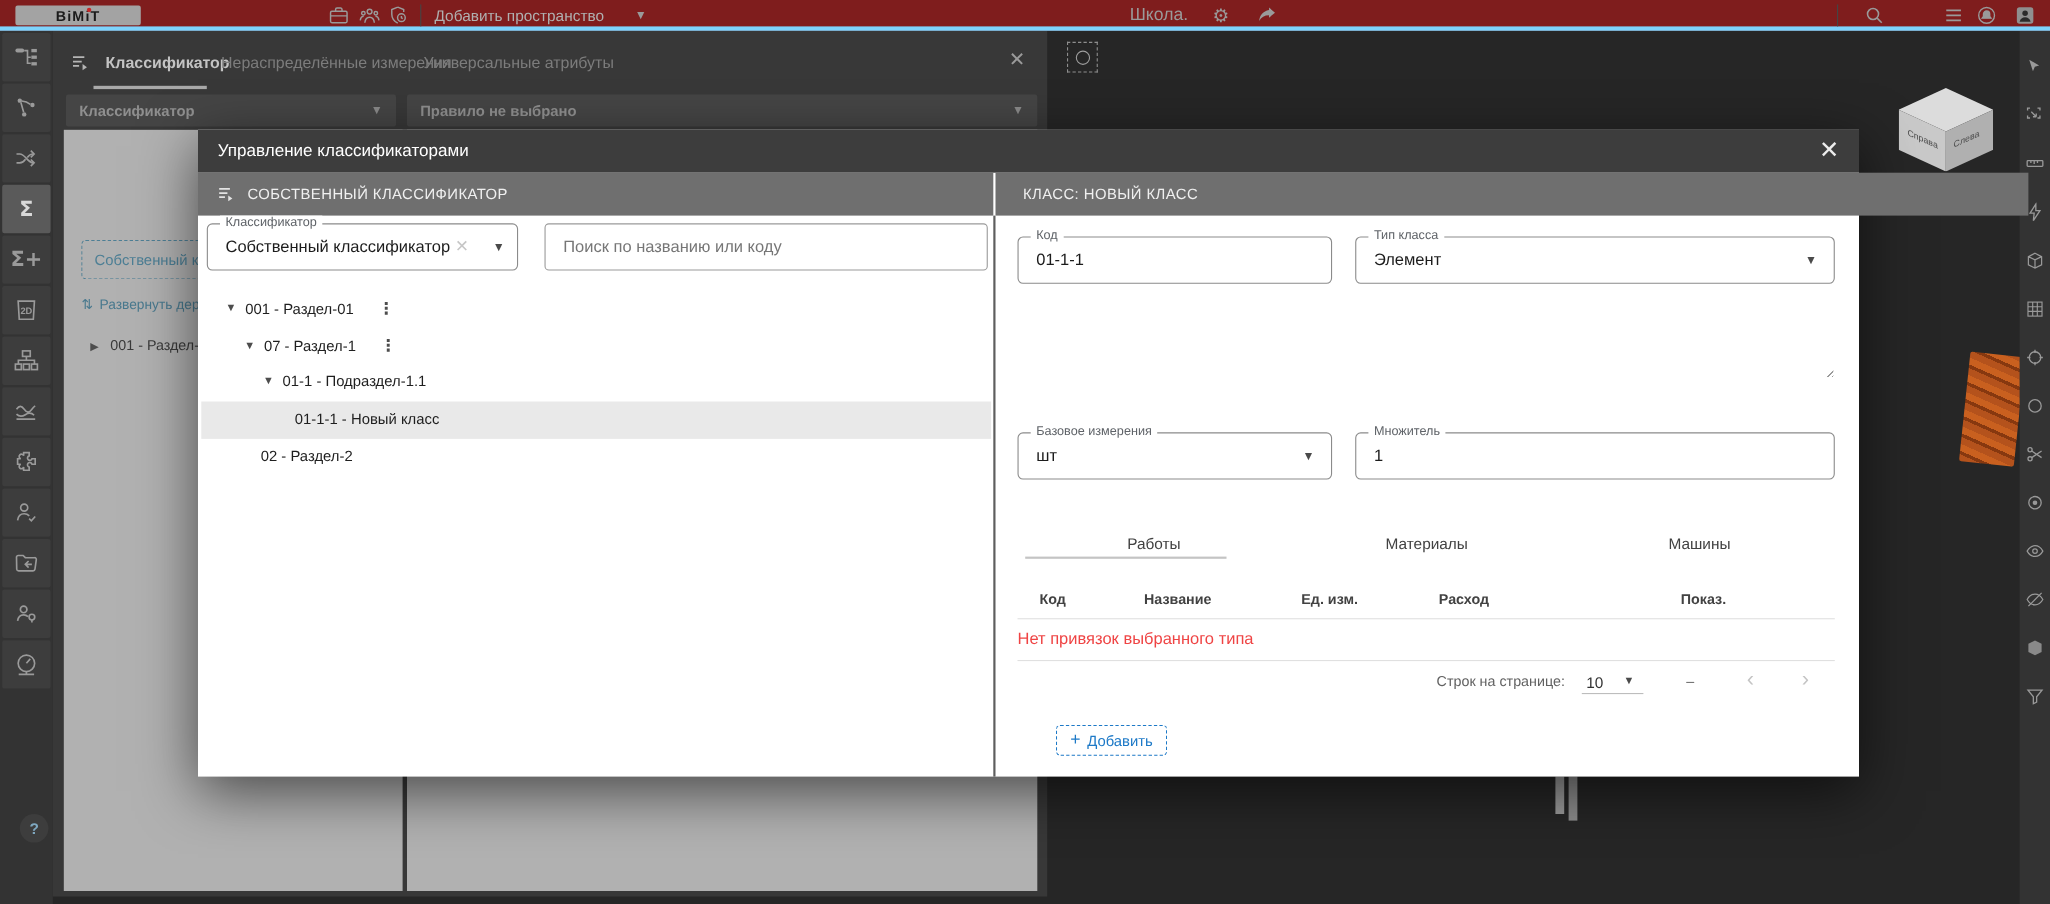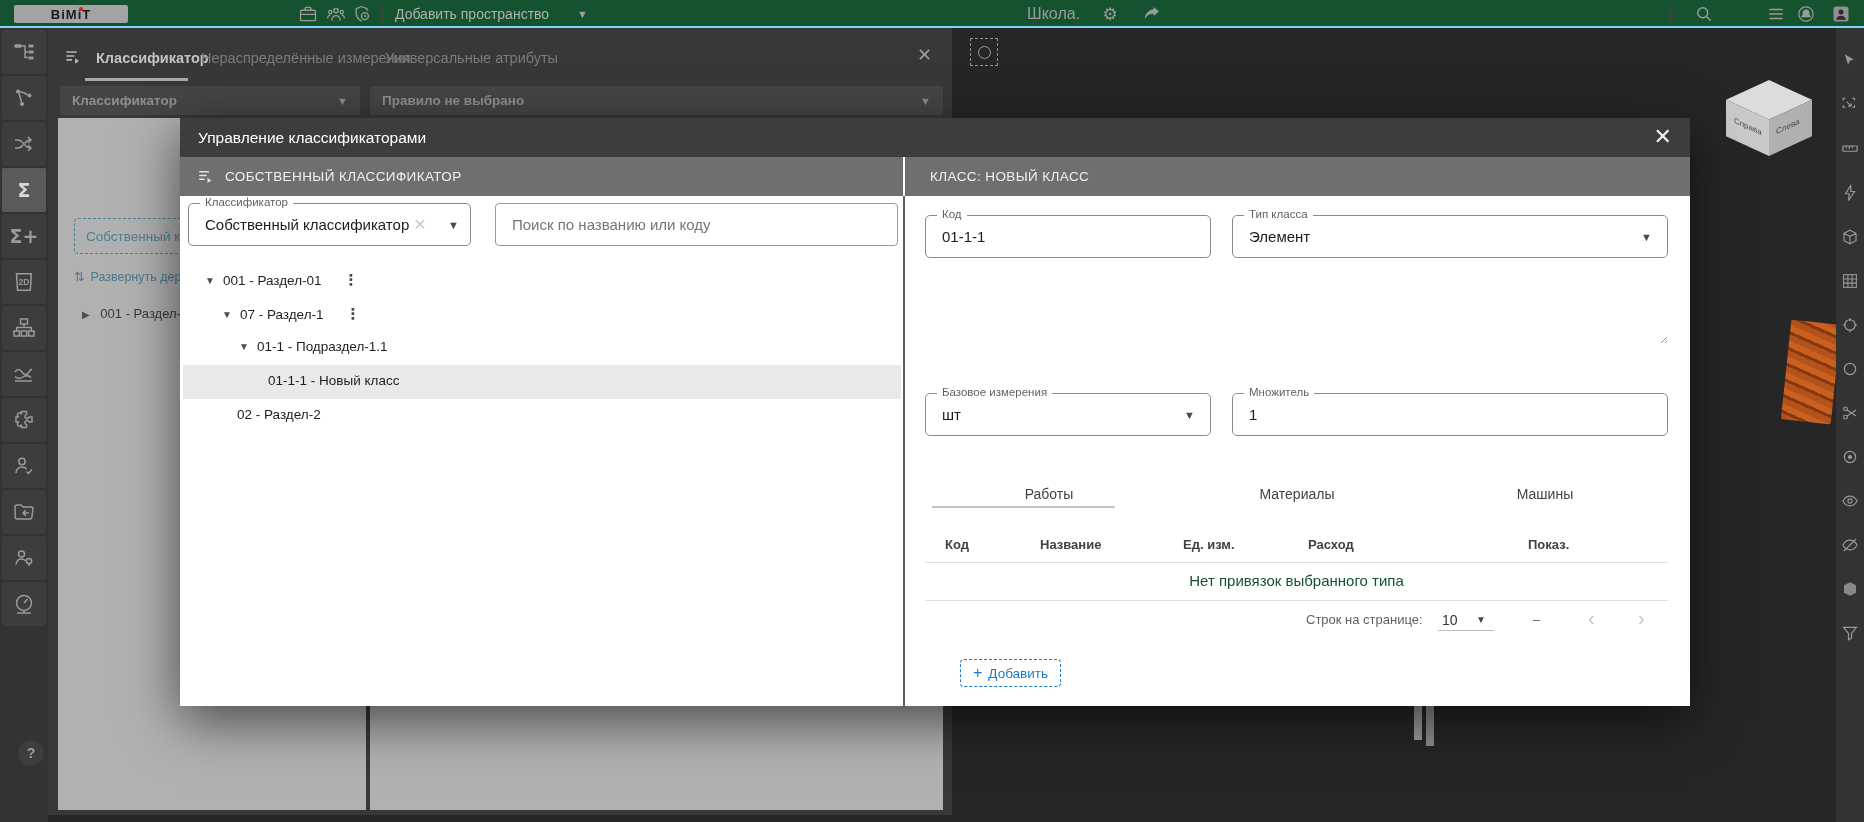--- a/index.html
+++ b/index.html
@@ -2,21 +2,21 @@
 <html><head>
 <meta charset="utf-8">
 <style>
   *{margin:0;padding:0;box-sizing:border-box}
   html,body{width:1864px;height:822px;overflow:hidden;background:#262626;
     font-family:"Liberation Sans","DejaVu Sans",sans-serif}
   .abs{position:absolute}
   #stage{position:relative;width:1864px;height:822px}
   svg{display:block}
   
-  #topbar{left:0;top:0;width:1864px;height:28px;background:#14532d;border-bottom:2px solid #7dd3fc;z-index:30}
+  #topbar{left:0;top:0;width:1864px;height:28px;background:#7f1d1d;border-bottom:4px solid #7dd3fc;z-index:30}
   .tb-ico{position:absolute;top:4px;width:20px;height:20px;color:#9a9a9a}
   .vdiv{position:absolute;top:4px;width:1px;height:20px;background:#454545}
   #logo{position:absolute;left:14px;top:5px;width:114px;height:18px;background:#a3a3a3;border-radius:2px;
     display:flex;align-items:center;justify-content:center;font-size:13px;font-weight:bold;color:#1b1b1b;letter-spacing:1px}
   .idot{position:relative}
   .idot::after{content:'';position:absolute;left:1px;top:0px;width:4px;height:4px;border-radius:50%;background:#c62828}
   
   #leftrail{left:0;top:28px;width:48px;height:794px;background:#333;z-index:20}
   .rail-tile{position:absolute;left:2px;width:44px;height:44px;background:#3d3d3d;border-radius:2px;
     display:flex;align-items:center;justify-content:center;color:#9a9a9a}
@@ -71,21 +71,21 @@
   .fcaret{position:absolute;font-size:11px;color:#4a4a4a}
   .fclear{position:absolute;font-size:20px;color:#c6c6c6}
   .trow{position:absolute;display:flex;align-items:center;font-size:13.5px;color:#1f1f1f;white-space:nowrap}
   .trow .tcaret{color:#4d4d4d;font-size:10px;margin-right:8px}
   .kebab{font-size:15px;font-weight:bold;color:#4d4d4d;margin-left:22px;letter-spacing:0}
   .selband{position:absolute;left:3px;top:247px;width:718px;height:34px;background:#e9e9e9}
   .btab{position:absolute;top:368px;width:248px;text-align:center;font-size:14px;color:#424242;cursor:default}
   .btab-line{position:absolute;left:752px;top:388px;width:183px;height:2px;background:#c4c4c4}
   .thead{position:absolute;top:419px;font-size:13px;font-weight:bold;color:#424242;white-space:nowrap}
   .hline{position:absolute;left:745px;width:743px;height:1px;background:#e0e0e0}
-  #emptymsg{position:absolute;left:745px;top:454px;width:743px;text-align:center;font-size:15px;color:#14532d}
+  #emptymsg{position:absolute;left:745px;top:454px;width:743px;font-size:15px;color:#ef4444}
   .pag{position:absolute;top:494px;font-size:13px;color:#616161;white-space:nowrap}
   .pgchev{position:absolute;top:489px;font-size:20px;color:#c4c4c4}
   #addbtn{position:absolute;left:780px;top:541px;height:28px;padding:0 12px;border:1.5px dashed #1d79c7;border-radius:4px;
     display:flex;align-items:center;gap:6px;color:#1d79c7;font-size:13.5px;background:#fff}
   #resize-grip{position:absolute;left:1478px;top:216px;width:9px;height:9px;
     background:repeating-linear-gradient(135deg,transparent 0 2px,#9a9a9a 2px 3px);clip-path:polygon(100% 0,100% 100%,0 100%)}
   .hambr{color:#c9c9c9}
 </style>
 </head>
 <body>
@@ -392,21 +392,21 @@
 
     <div class="m-section" style="left:0;width:723px;padding-left:17px;gap:10px">
       <span>
         <svg width="18" height="18" viewBox="0 0 24 24" fill="none" stroke="#e3e3e3" stroke-width="2.2">
             <path d="M3 5h13M3 10h10M3 15h7"></path>
             <path d="m14 13 5 3.5-5 3.5z" fill="#e3e3e3" stroke="none"></path>
           </svg>
       </span>
       <span>СОБСТВЕННЫЙ КЛАССИФИКАТОР</span>
     </div>
-    <div class="m-section" style="left:725px;width:785px;padding-left:25px">
+    <div class="m-section" style="left:725px;width:939px;padding-left:25px">
       <span>КЛАСС: НОВЫЙ КЛАСС</span>
     </div>
     <div id="m-divider"></div>
 
     <div class="ofield" style="left:8px;top:85px;width:283px;height:43px">
       <span class="flab">Классификатор</span>
       <span class="fval">Собственный классификатор</span>
       <span class="fclear" style="left:225px;top:9px">×</span>
       <span class="fcaret" style="left:259px;top:15px">▼</span>
     </div>

